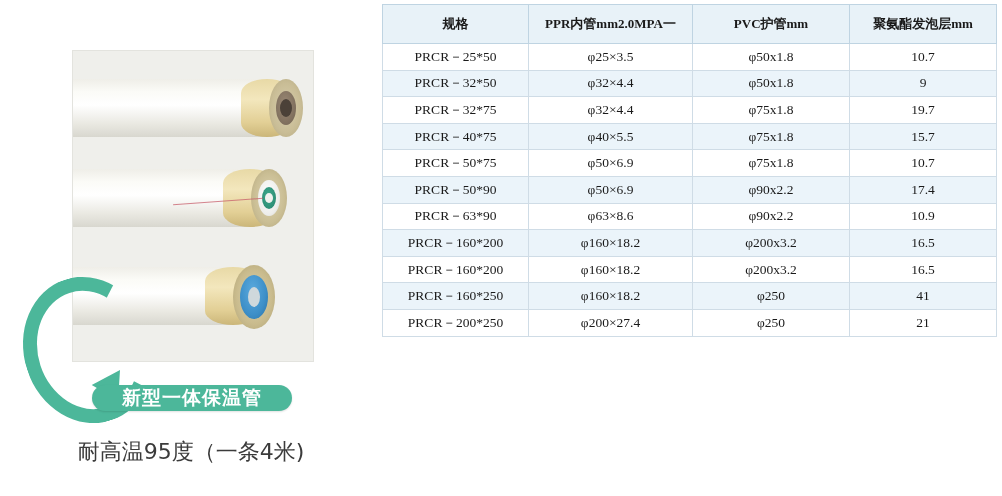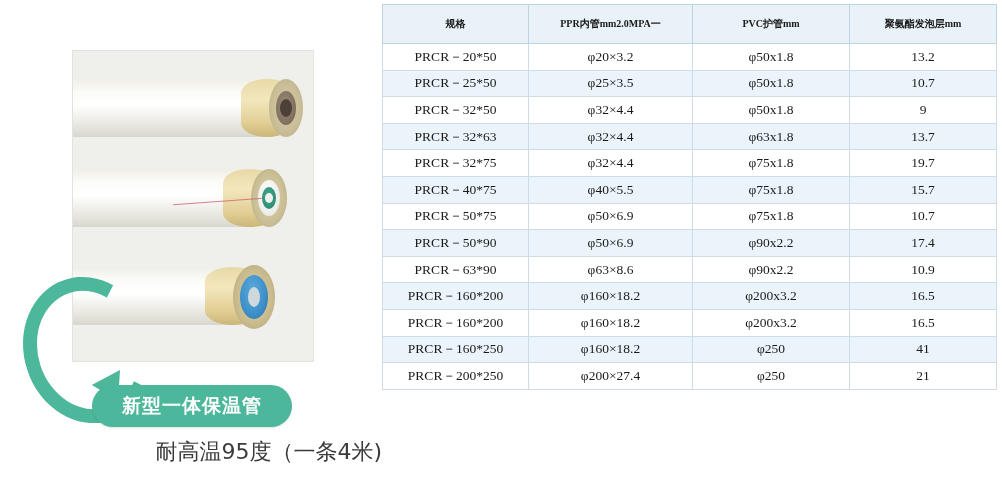--- a/index.html
+++ b/index.html
@@ -135,41 +135,41 @@
     border-right: 16px solid transparent;
     border-top: 26px solid #4cb79a;
     transform: rotate(-28deg);
   }
 
   .badge {
     position: absolute;
     left: 92px;
     top: 385px;
     width: 200px;
-    height: 42px;
+    height: 26px;
     background: #4cb79a;
     border-radius: 21px;
     display: flex;
     align-items: center;
     justify-content: center;
     box-shadow: 0 1px 2px rgba(0,0,0,.12);
   }
   .badge span {
     color: #ffffff;
     font-size: 19px;
     font-weight: bold;
     letter-spacing: 1px;
     font-family: "DejaVu Sans", sans-serif;
   }
   .caption {
     position: absolute;
     left: 0;
     top: 437px;
     width: 382px;
-    text-align: right;
+    text-align: center;
     font-size: 22px;
     color: #3b3b3b;
     font-family: "DejaVu Sans", sans-serif;
   }
 
   
   .table-wrap {
     width: 620px;
     flex: 0 0 620px;
     padding: 4px 6px 0 0;
@@ -187,21 +187,21 @@
     border: 1px solid #cfdce6;
     text-align: center;
     height: 25.6px;
     padding: 0;
     font-weight: normal;
     white-space: nowrap;
   }
   table.spec thead th {
     background: #e8f2f8;
     font-weight: bold;
-    font-size: 10px;
+    font-size: 13px;
     height: 38px;
     border-color: #bfd4e2;
     text-align: center;
   }
   table.spec tbody tr:nth-child(odd) td {
     background: #ffffff;
   }
   table.spec tbody tr:nth-child(even) td {
     background: #ebf4fa;
   }
@@ -263,44 +263,32 @@
       <thead>
         <tr>
           <th>规格</th>
           <th>PPR内管mm2.0MPA一</th>
           <th>PVC护管mm</th>
           <th>聚氨酯发泡层mm</th>
         </tr>
       </thead>
       <tbody id="spec-body">
           <tr>
-            <td>PRCR－20*50</td>
-            <td>φ20×3.2</td>
-            <td>φ50x1.8</td>
-            <td>13.2</td>
-          </tr>
-          <tr>
             <td>PRCR－25*50</td>
             <td>φ25×3.5</td>
             <td>φ50x1.8</td>
             <td>10.7</td>
           </tr>
           <tr>
             <td>PRCR－32*50</td>
             <td>φ32×4.4</td>
             <td>φ50x1.8</td>
             <td>9</td>
           </tr>
           <tr>
-            <td>PRCR－32*63</td>
-            <td>φ32×4.4</td>
-            <td>φ63x1.8</td>
-            <td>13.7</td>
-          </tr>
-          <tr>
             <td>PRCR－32*75</td>
             <td>φ32×4.4</td>
             <td>φ75x1.8</td>
             <td>19.7</td>
           </tr>
           <tr>
             <td>PRCR－40*75</td>
             <td>φ40×5.5</td>
             <td>φ75x1.8</td>
             <td>15.7</td>

